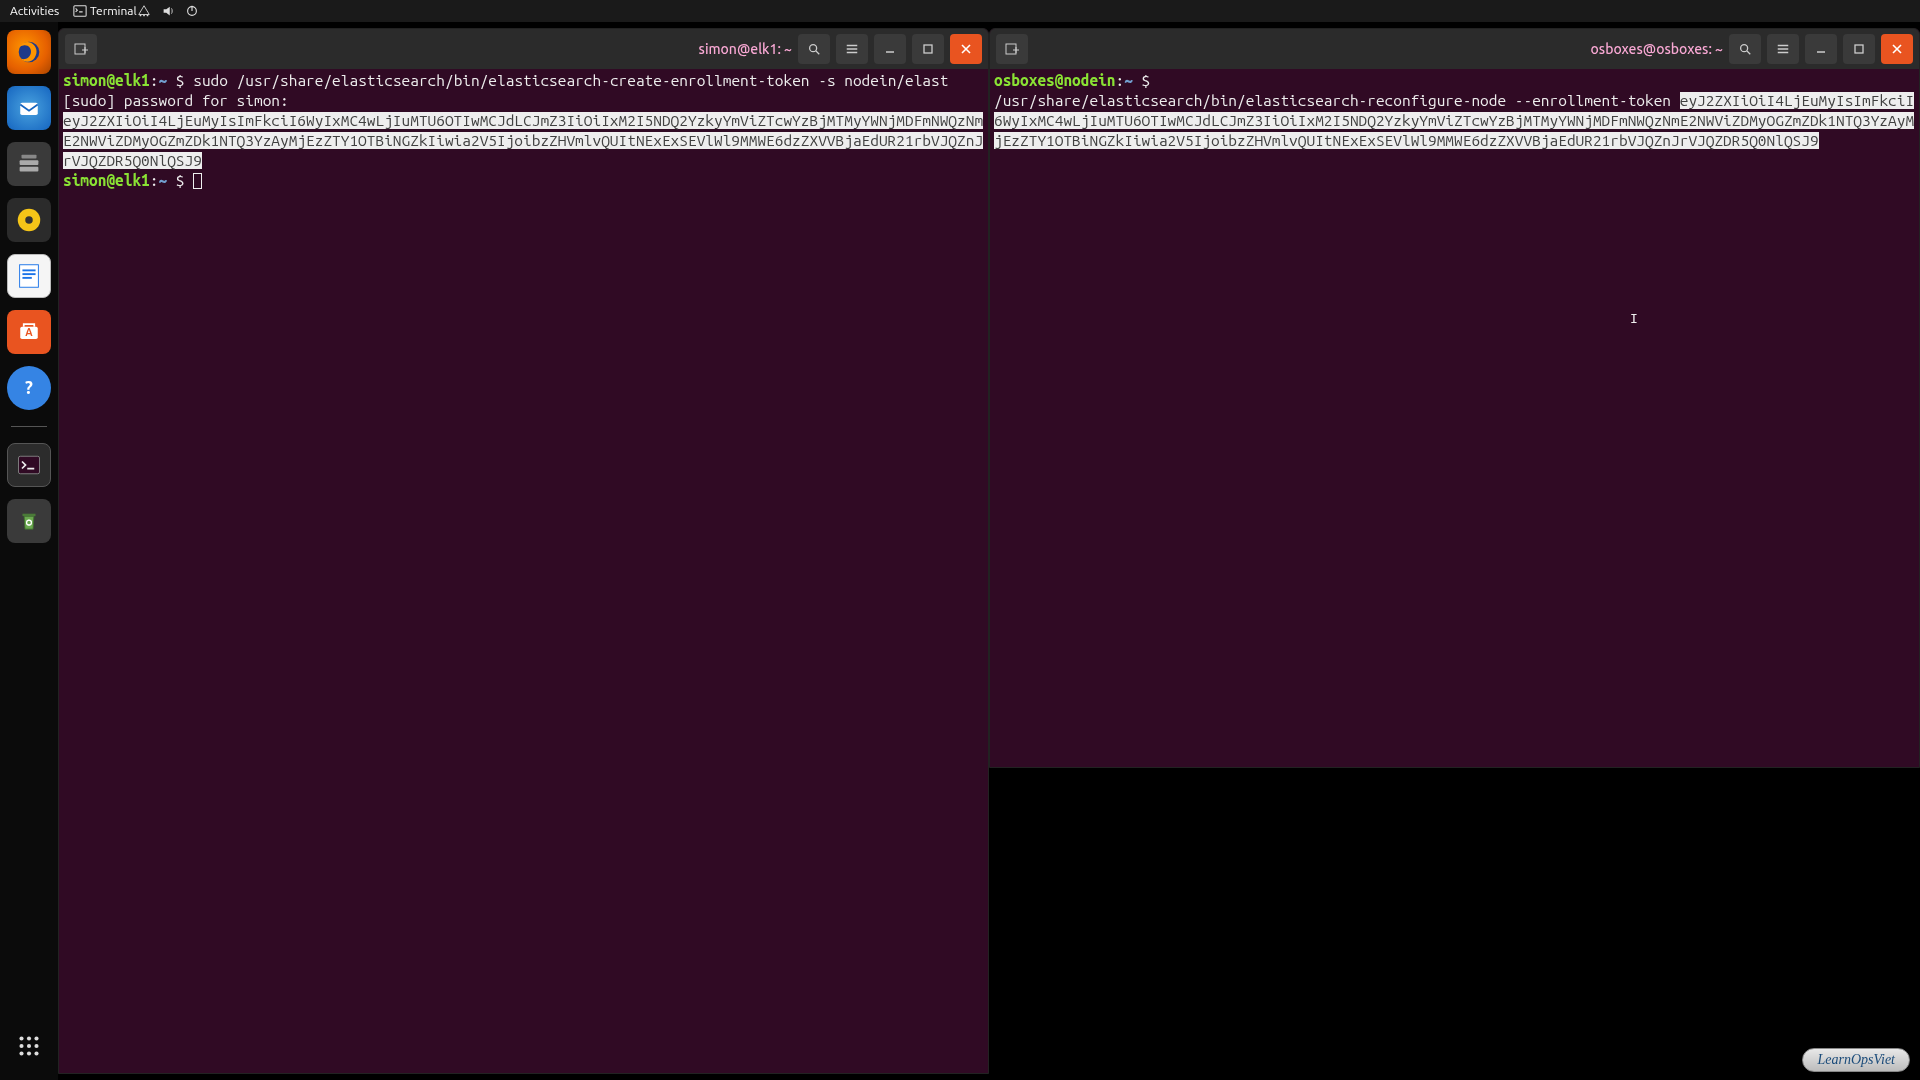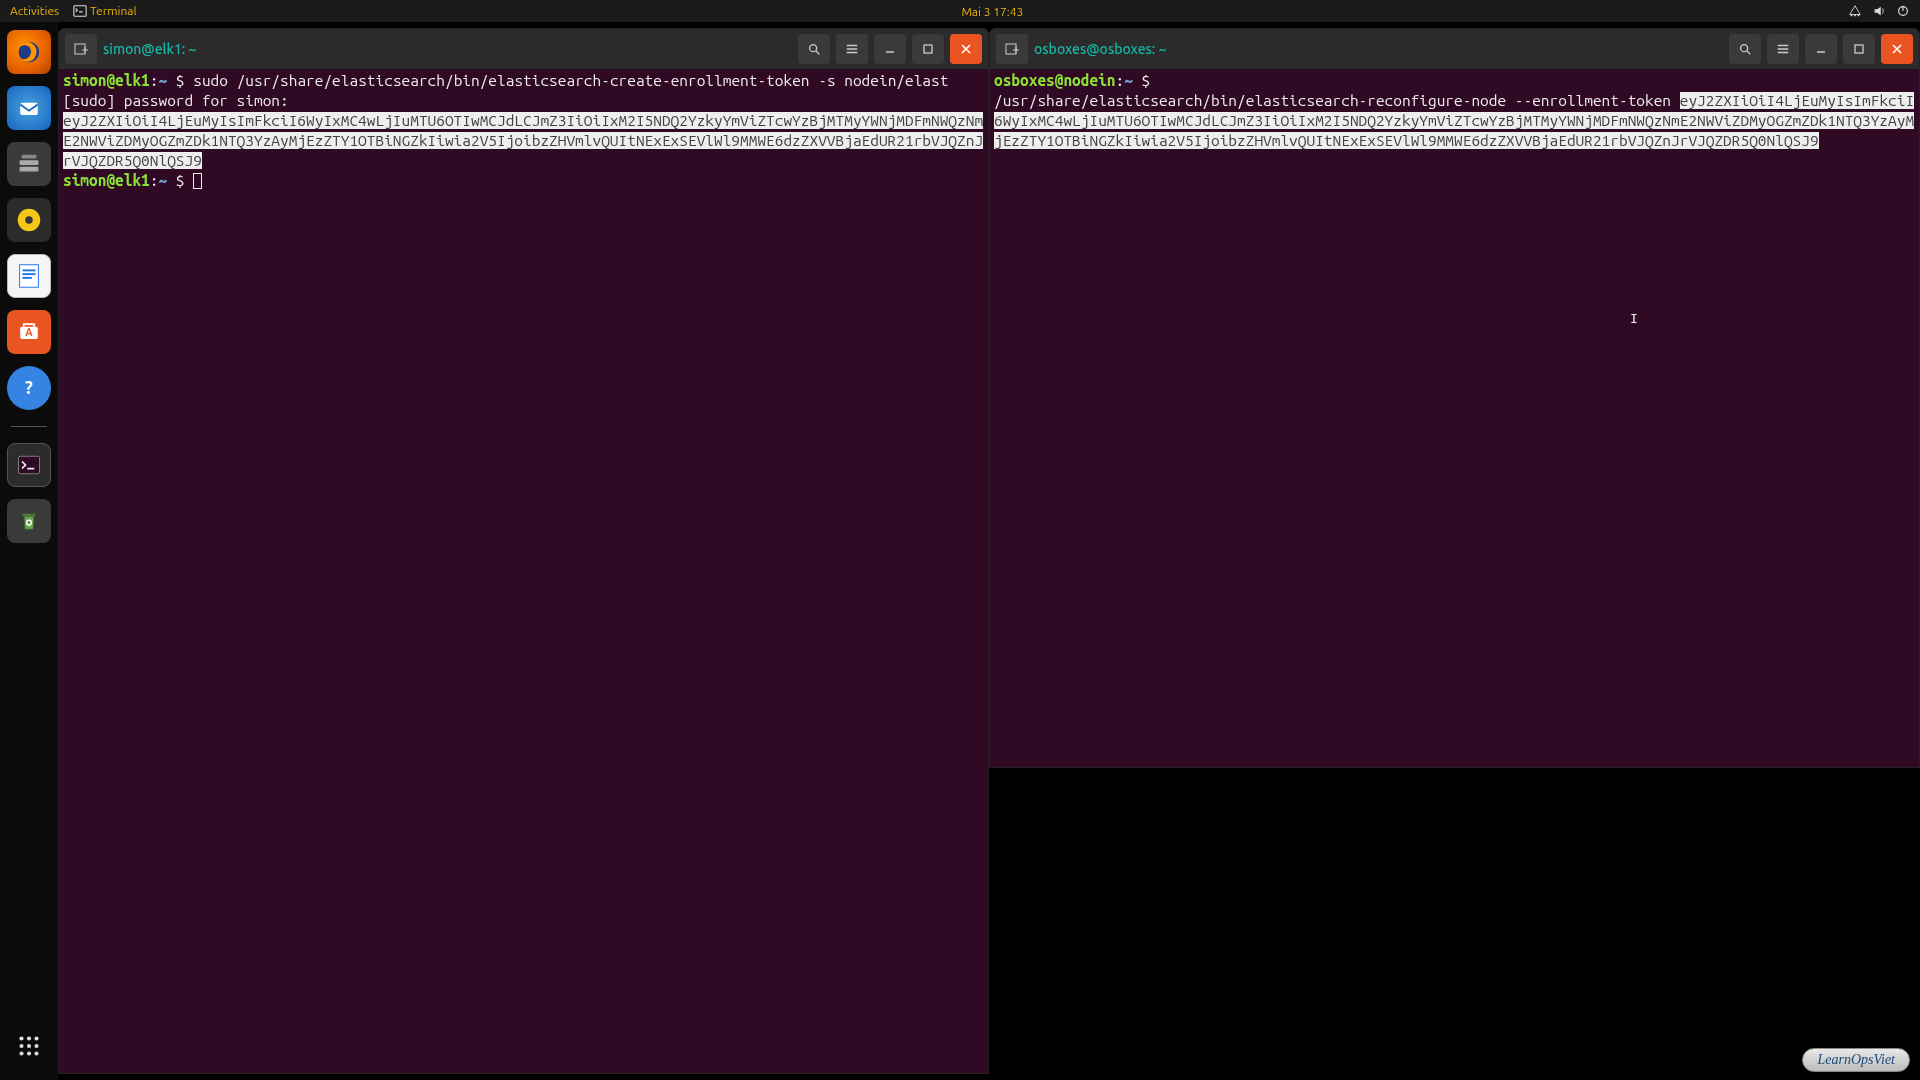--- a/index.html
+++ b/index.html
@@ -9,21 +9,21 @@
   background: #000;
   font-family: Ubuntu, Cantarell, sans-serif;
   overflow: hidden;
   position: relative;
 }
 
 
 .topbar {
   height: 22px;
   background: #1a1a1a;
-  color: #eab308;
+  color: #ffffff;
   display: flex;
   align-items: center;
   font-size: 12px;
 }
 .topbar-left { display: flex; gap: 14px; padding-left: 10px; align-items: center; }
 .topbar-center { flex: 1; text-align: center; }
 .topbar-right { display: flex; gap: 10px; padding-right: 10px; align-items: center; }
 .tb-btn { cursor: pointer; }
 .tb-icon { width: 14px; height: 14px; display: inline-block; vertical-align: middle; }
 
@@ -73,21 +73,21 @@
   padding: 0 6px;
   gap: 6px;
 }
 .hdr-btn {
   width: 32px; height: 30px;
   border-radius: 4px;
   background: #3a3a3a;
   display: flex; align-items: center; justify-content: center;
   color: #ccc;
 }
-.hdr-title { flex: 1; text-align: left; color: #14b8a6; font-size: 14px; font-weight: 500; }
+.hdr-title { flex: 1; text-align: right; color: #f9a8d4; font-size: 14px; font-weight: 500; }
 .hdr-close-active { background: #e95420; color: #fff; }
 
 .term-body {
   padding: 2px 4px;
   font-family: "Ubuntu Mono", "DejaVu Sans Mono", monospace;
   font-size: 15.5px;
   line-height: 20px;
   color: #eee;
   word-break: break-all;
   white-space: pre-wrap;
@@ -128,21 +128,20 @@
   <div class="topbar-left">
     <span class="tb-btn">Activities</span>
     <span class="tb-btn">
       <svg class="tb-icon" viewBox="0 0 16 16">
           <rect x="1" y="2" width="14" height="12" rx="1" fill="none" stroke="#ddd" stroke-width="1.2"></rect>
           <path d="M3 5l2 2-2 2M7 9h4" stroke="#ddd" stroke-width="1.2" fill="none"></path>
         </svg>
       <span>Terminal</span>
     </span>
   </div>
-  <div class="topbar-center">Mai 3  17:43</div>
   <div class="topbar-right">
     <svg class="tb-icon" viewBox="0 0 16 16">
         <path d="M8 2l6 10H2z" fill="none" stroke="#ddd"></path>
         <circle cx="4" cy="13" r="1" fill="#ddd"></circle>
         <circle cx="8" cy="13" r="1" fill="#ddd"></circle>
         <circle cx="12" cy="13" r="1" fill="#ddd"></circle>
       </svg>
     <svg class="tb-icon" viewBox="0 0 16 16">
         <path d="M3 6h3l4-3v10l-4-3H3z" fill="#ddd"></path>
         <path d="M12 5c1 1 1 5 0 6" stroke="#ddd" fill="none"></path>

